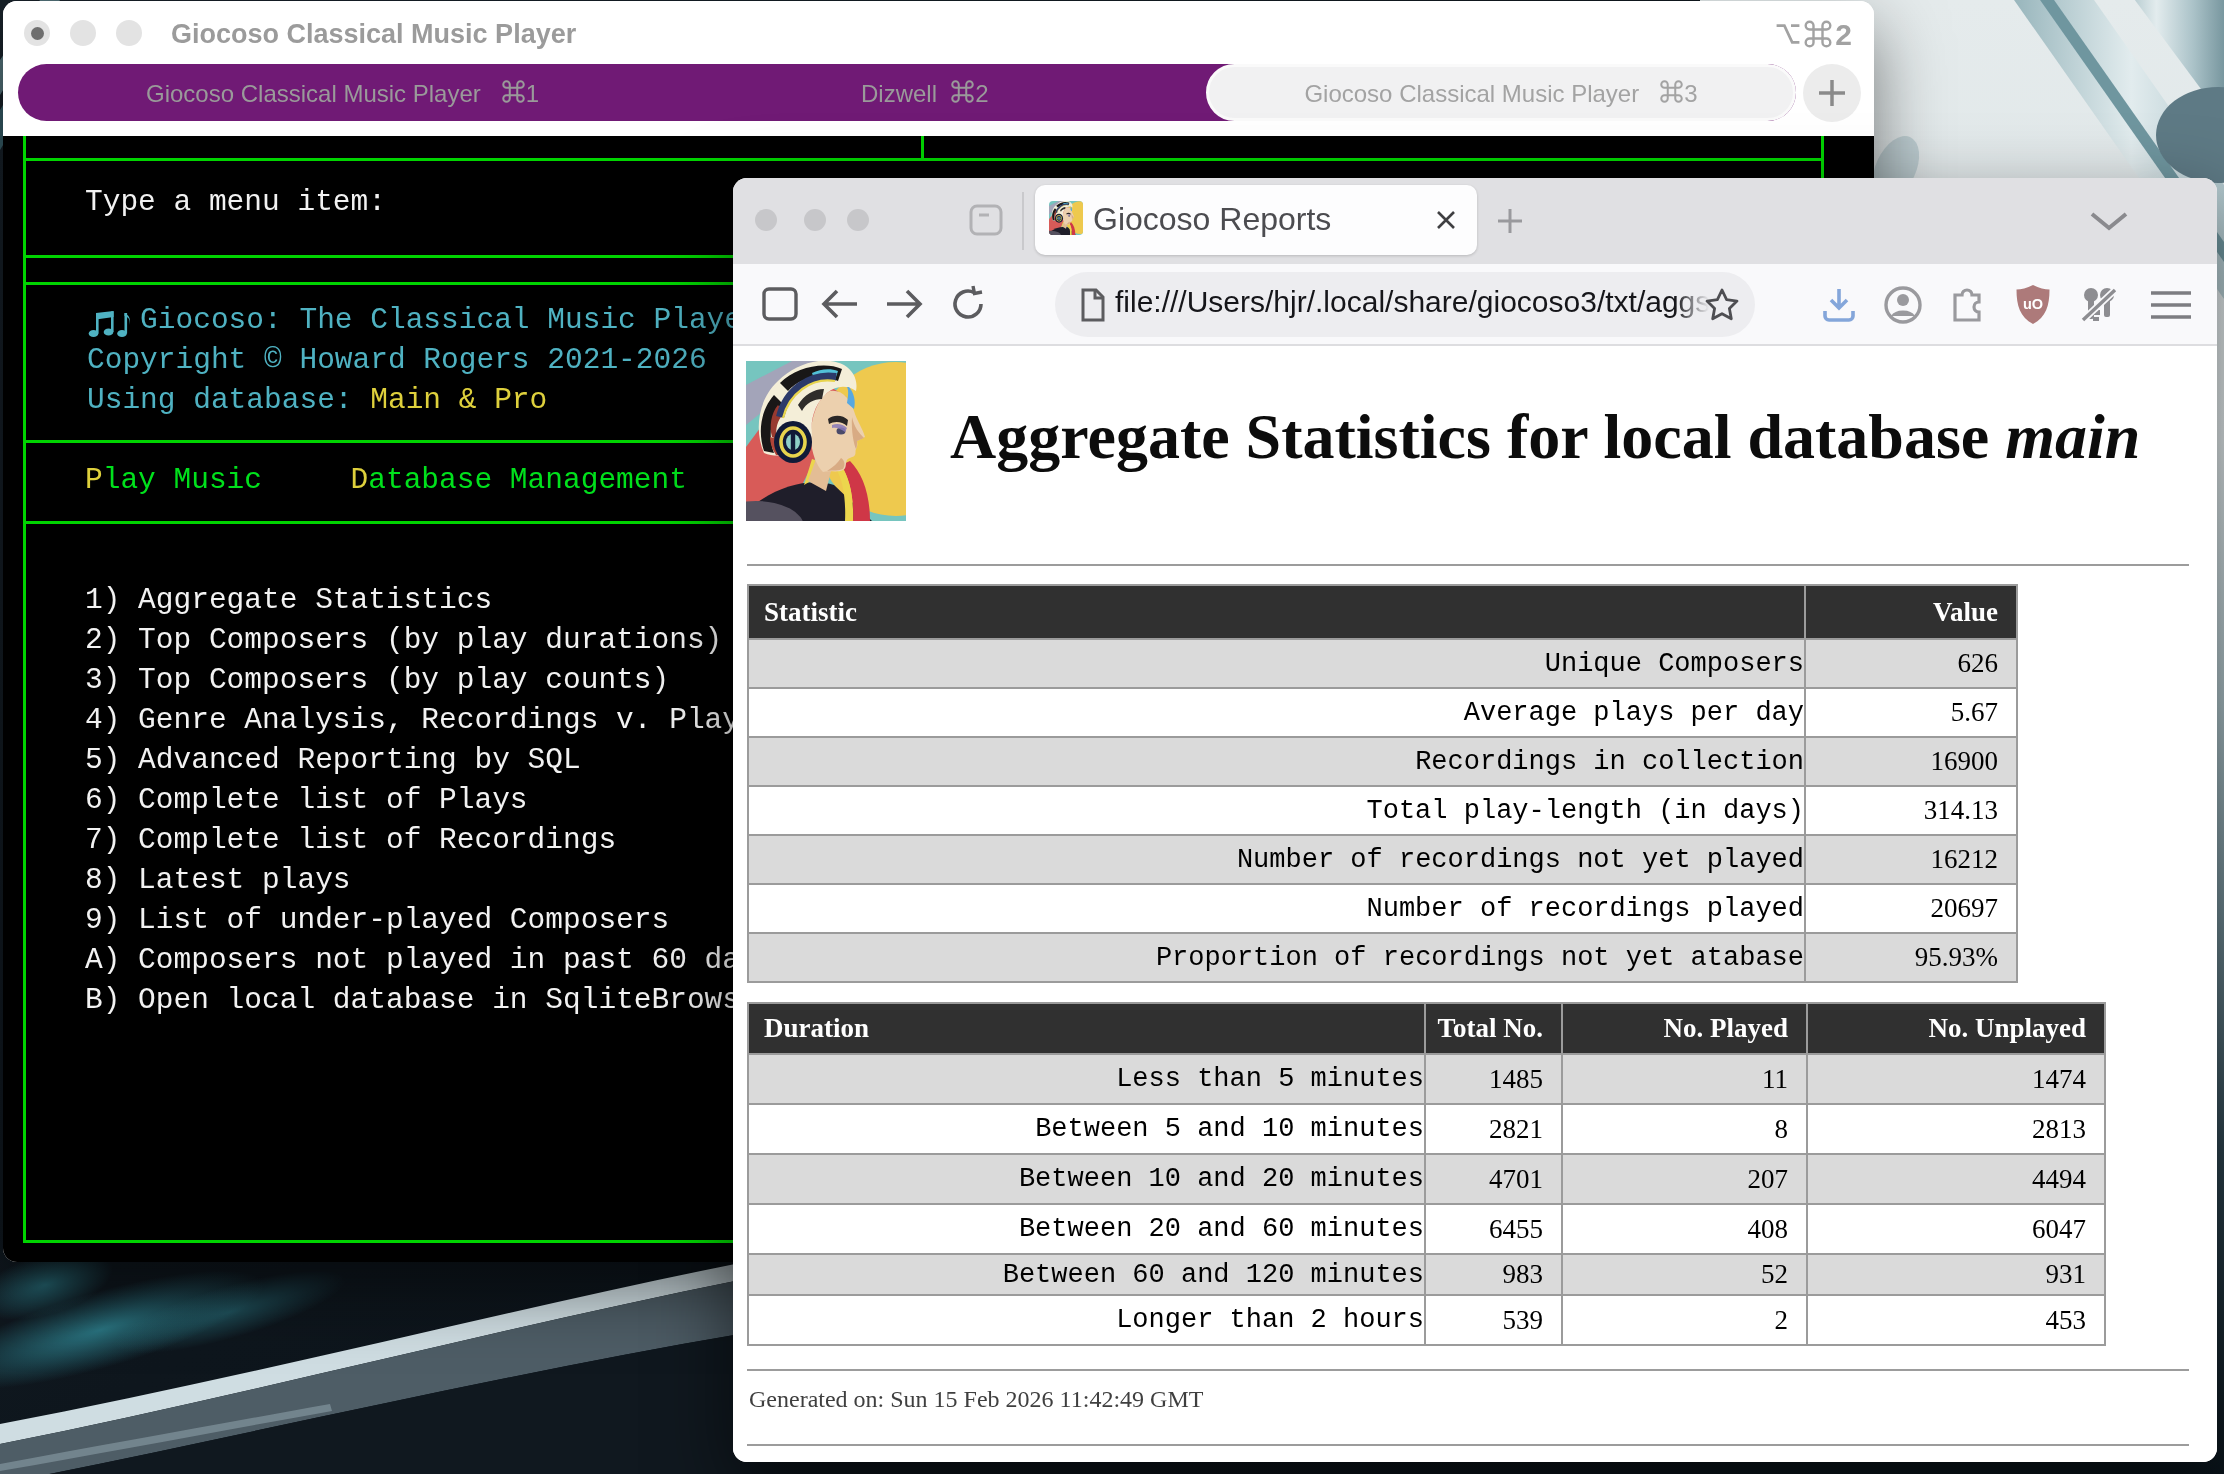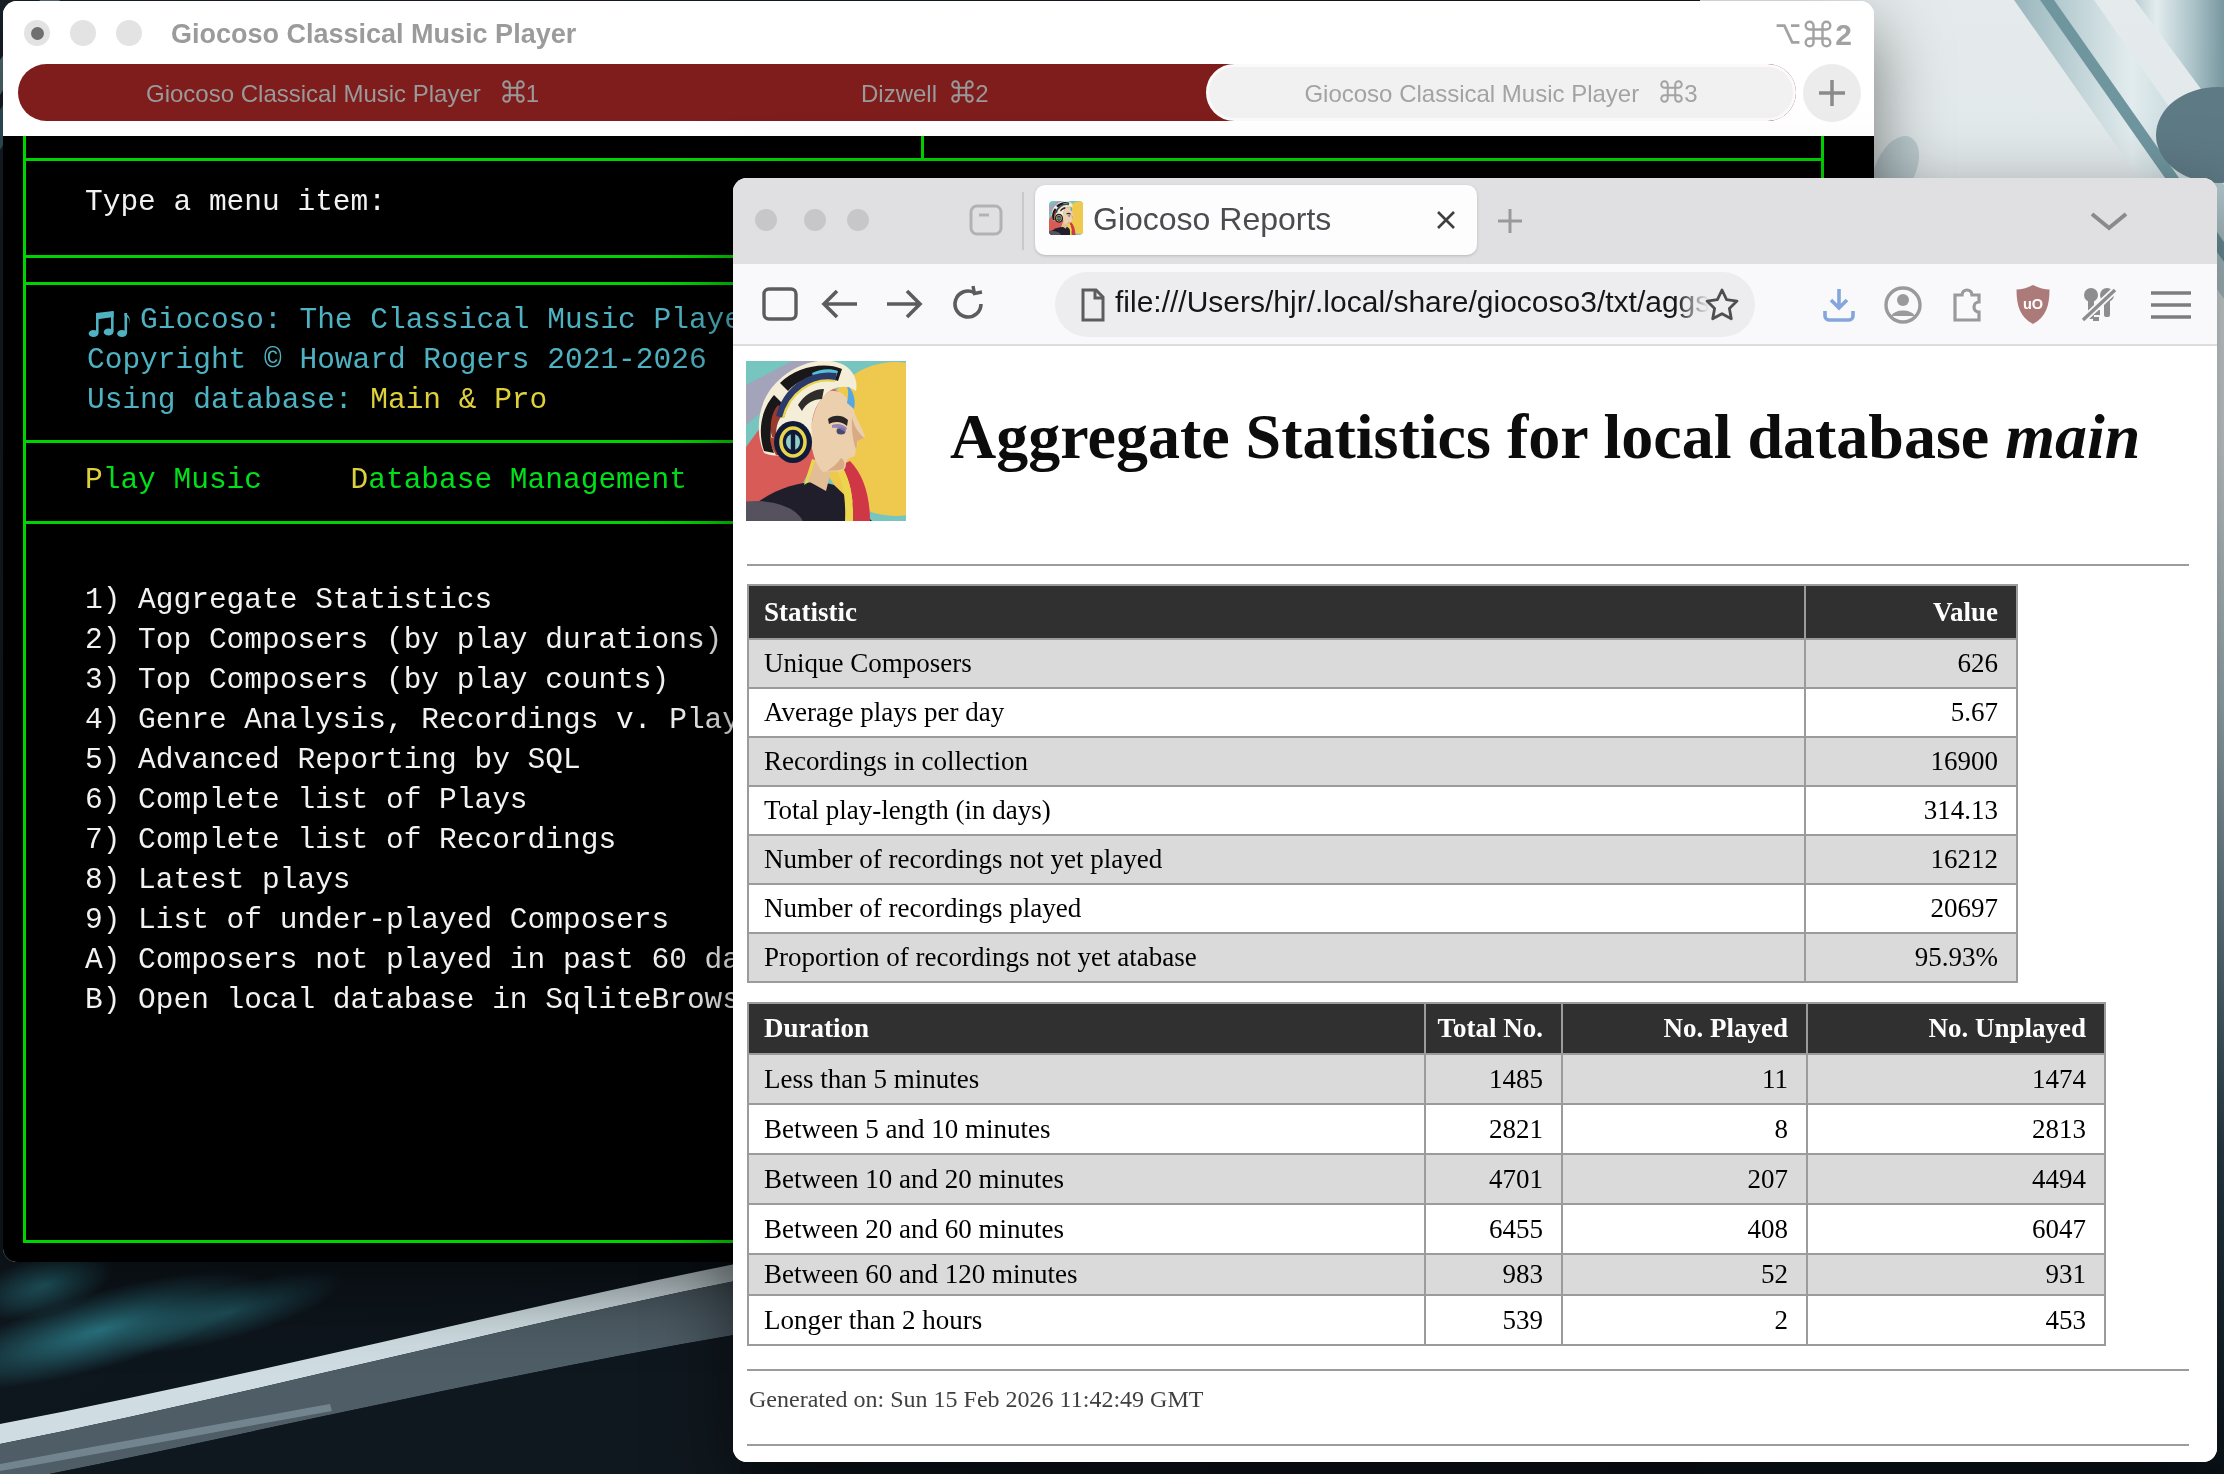--- a/index.html
+++ b/index.html
@@ -8,21 +8,21 @@
   .abs{position:absolute;}
 
   
   #term{position:absolute;left:3px;top:1px;width:1871px;height:1261px;border-radius:14px;
         background:#fff;box-shadow:0 28px 70px rgba(0,0,0,.5);}
   #term .titlebar{position:absolute;left:0;top:0;width:100%;height:135px;background:#fff;
         border-radius:14px 14px 0 0;}
   .tl{position:absolute;top:19px;width:26px;height:26px;border-radius:50%;background:#e3e3e3;}
   #term .t-title{position:absolute;left:168px;top:18px;font-size:27px;font-weight:bold;color:#9b9b9b;}
   #term .t-short{position:absolute;right:22px;top:17px;font-size:30px;font-weight:bold;color:#a2a2a2;}
-  .ttab{position:absolute;top:63px;height:57px;background:#7f1d1d;}
+  .ttab{position:absolute;top:63px;height:57px;background:#701a75;}
   .ttab-label{position:absolute;width:100%;text-align:center;top:15px;font-size:24px;color:#9a9a9a;white-space:nowrap;}
   #term .screen{position:absolute;left:0;top:135px;width:1871px;height:1126px;background:#000;
         border-radius:0 0 14px 14px;overflow:hidden;}
   .gline{position:absolute;background:#00d400;}
   .trow{position:absolute;font-family:"Liberation Mono",monospace;font-size:29.5px;white-space:pre;letter-spacing:0;}
   .teal{color:#4fb2c2;} .yel{color:#ded03c;} .grn{color:#00e11c;} .wht{color:#f2f2f2;}
 
   
   #browser{position:absolute;left:733px;top:178px;width:1484px;height:1284px;border-radius:14px;
         background:#fff;box-shadow:0 30px 80px rgba(0,0,0,.55);}
@@ -39,21 +39,21 @@
 
   #b-content h1{position:absolute;left:217px;top:54px;margin:0;font-family:"Liberation Serif",serif;
         font-weight:bold;font-size:64px;color:#0c0c0c;white-space:nowrap;}
   .bimg{position:absolute;left:13px;top:15px;width:160px;height:160px;}
   .hr{position:absolute;left:14px;width:1442px;height:0;border-top:2px solid #9c9c9c;}
   table{border-collapse:collapse;position:absolute;font-family:"Liberation Serif",serif;font-size:27px;color:#000;}
   th,td{border:2px solid #9b9b9b;padding:0;}
   th{background:#303030;color:#fff;font-size:27px;}
   .thl{text-align:left;padding-left:15px;}
   .thr{text-align:right;padding-right:18px;}
-  td.l{text-align:left;padding-left:15px;}
+  td.l{text-align:right;padding-left:15px;font-family:Liberation Mono, monospace;}
   td.r{text-align:right;padding-right:18px;}
   tr.g td{background:#dadada;}
   #gen{position:absolute;left:16px;font-family:"Liberation Serif",serif;font-size:24px;color:#3f3f3f;}
   .cmd{display:inline-block;vertical-align:-2px;}
 </style>
 </head>
 <body>
 
 <svg width="0" height="0" style="position:absolute">
   <defs>

